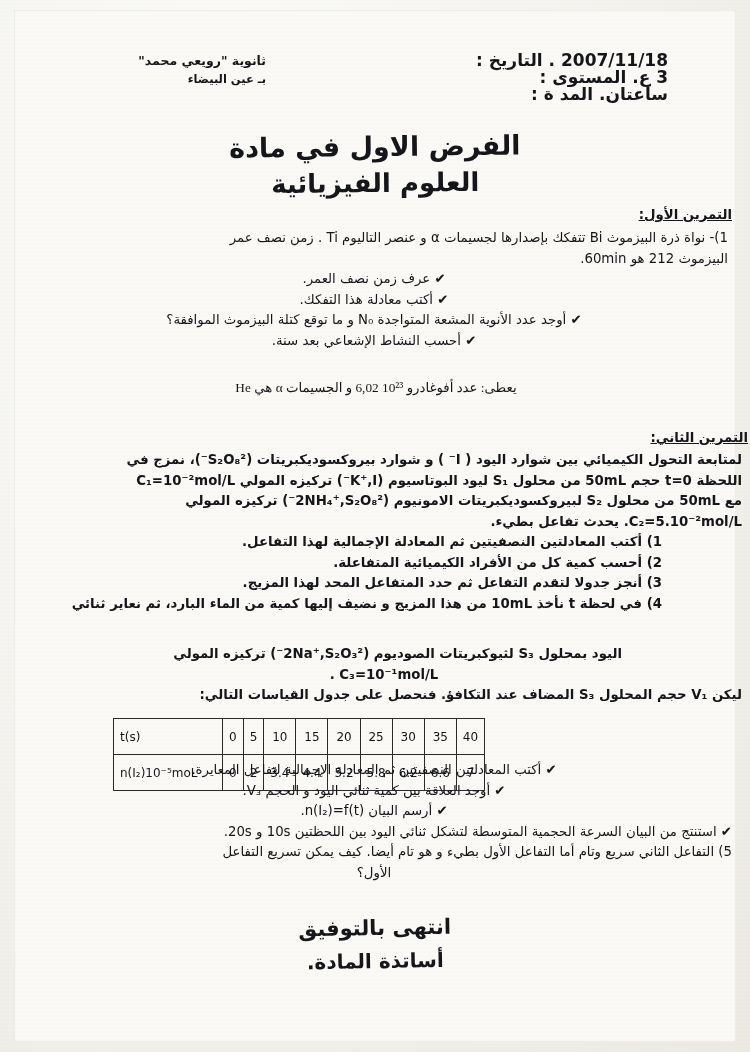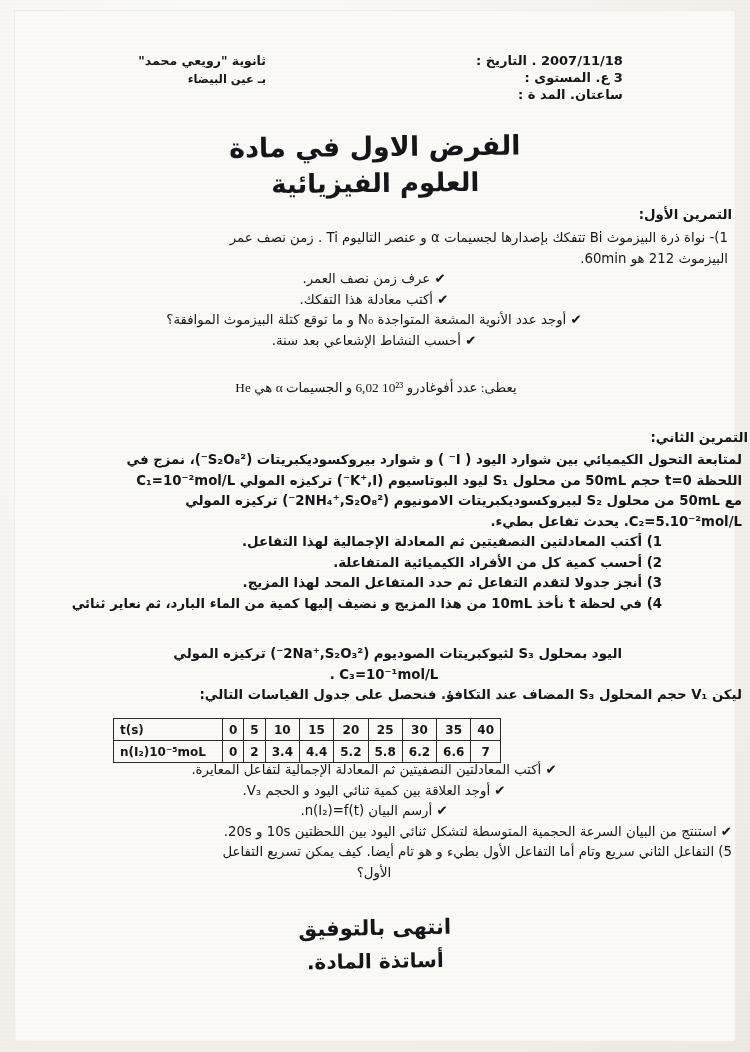--- a/index.html
+++ b/index.html
@@ -30,40 +30,40 @@
     background:
       repeating-linear-gradient(0deg, rgba(0,0,0,.012) 0px, rgba(0,0,0,0) 2px, rgba(0,0,0,.01) 4px);
     pointer-events:none;
   }
   .content{position:absolute;inset:0;}
 
   
   .hdr-left{
     position:absolute;right:auto;left:476px;top:52px;
     direction:rtl;
-    font-size:13px;line-height:17px;font-weight:bold;
+    font-size:17px;line-height:17px;font-weight:bold;
   }
   .hdr-right{
     position:absolute;left:auto;right:484px;top:52px;
     text-align:right;direction:rtl;
     font-size:12.5px;line-height:18px;font-weight:bold;
   }
   .hdr-right .sub{font-size:11.5px;font-weight:bold;}
 
   .title{
     position:absolute;top:130px;left:0;width:750px;
     text-align:center;
     font-size:27px;font-weight:bold;letter-spacing:1px;
     line-height:34px;
     transform:rotate(-0.6deg);
   }
   .title .l2{display:block;font-size:26px;margin-top:2px;}
 
   .ex-head{
-    font-size:14.5px;font-weight:bold;
+    font-size:14.5px;font-weight:bold;text-decoration:underline;
   }
   .blk{
     position:absolute;direction:rtl;text-align:right;
     font-size:13.3px;line-height:20.5px;
   }
   .ln{display:block;white-space:nowrap;}
   .ctr{text-align:center;}
 
   
   #ex1-head{top:205px;right:18px;left:auto;}
@@ -80,23 +80,23 @@
 
   
   table{
     border-collapse:collapse;
     direction:ltr;
     font-size:12px;
     font-family:"DejaVu Sans",sans-serif;
   }
   table td,table th{
     border:1px solid #2a2a2a;
-    padding:2px 6px;
+    padding:9px 6px;
     text-align:center;
-    font-weight:bold;
+    font-weight:normal;
     height:17px;
   }
   td.lbl{text-align:left;padding-left:6px;min-width:96px;}
   #tbl-wrap{position:absolute;top:718px;left:113px;}
 
   #ex2-tail{top:760px;right:18px;width:716px;}
 
   .sign{
     position:absolute;top:912px;left:0;width:750px;text-align:center;
     font-size:21px;font-weight:bold;line-height:33px;

